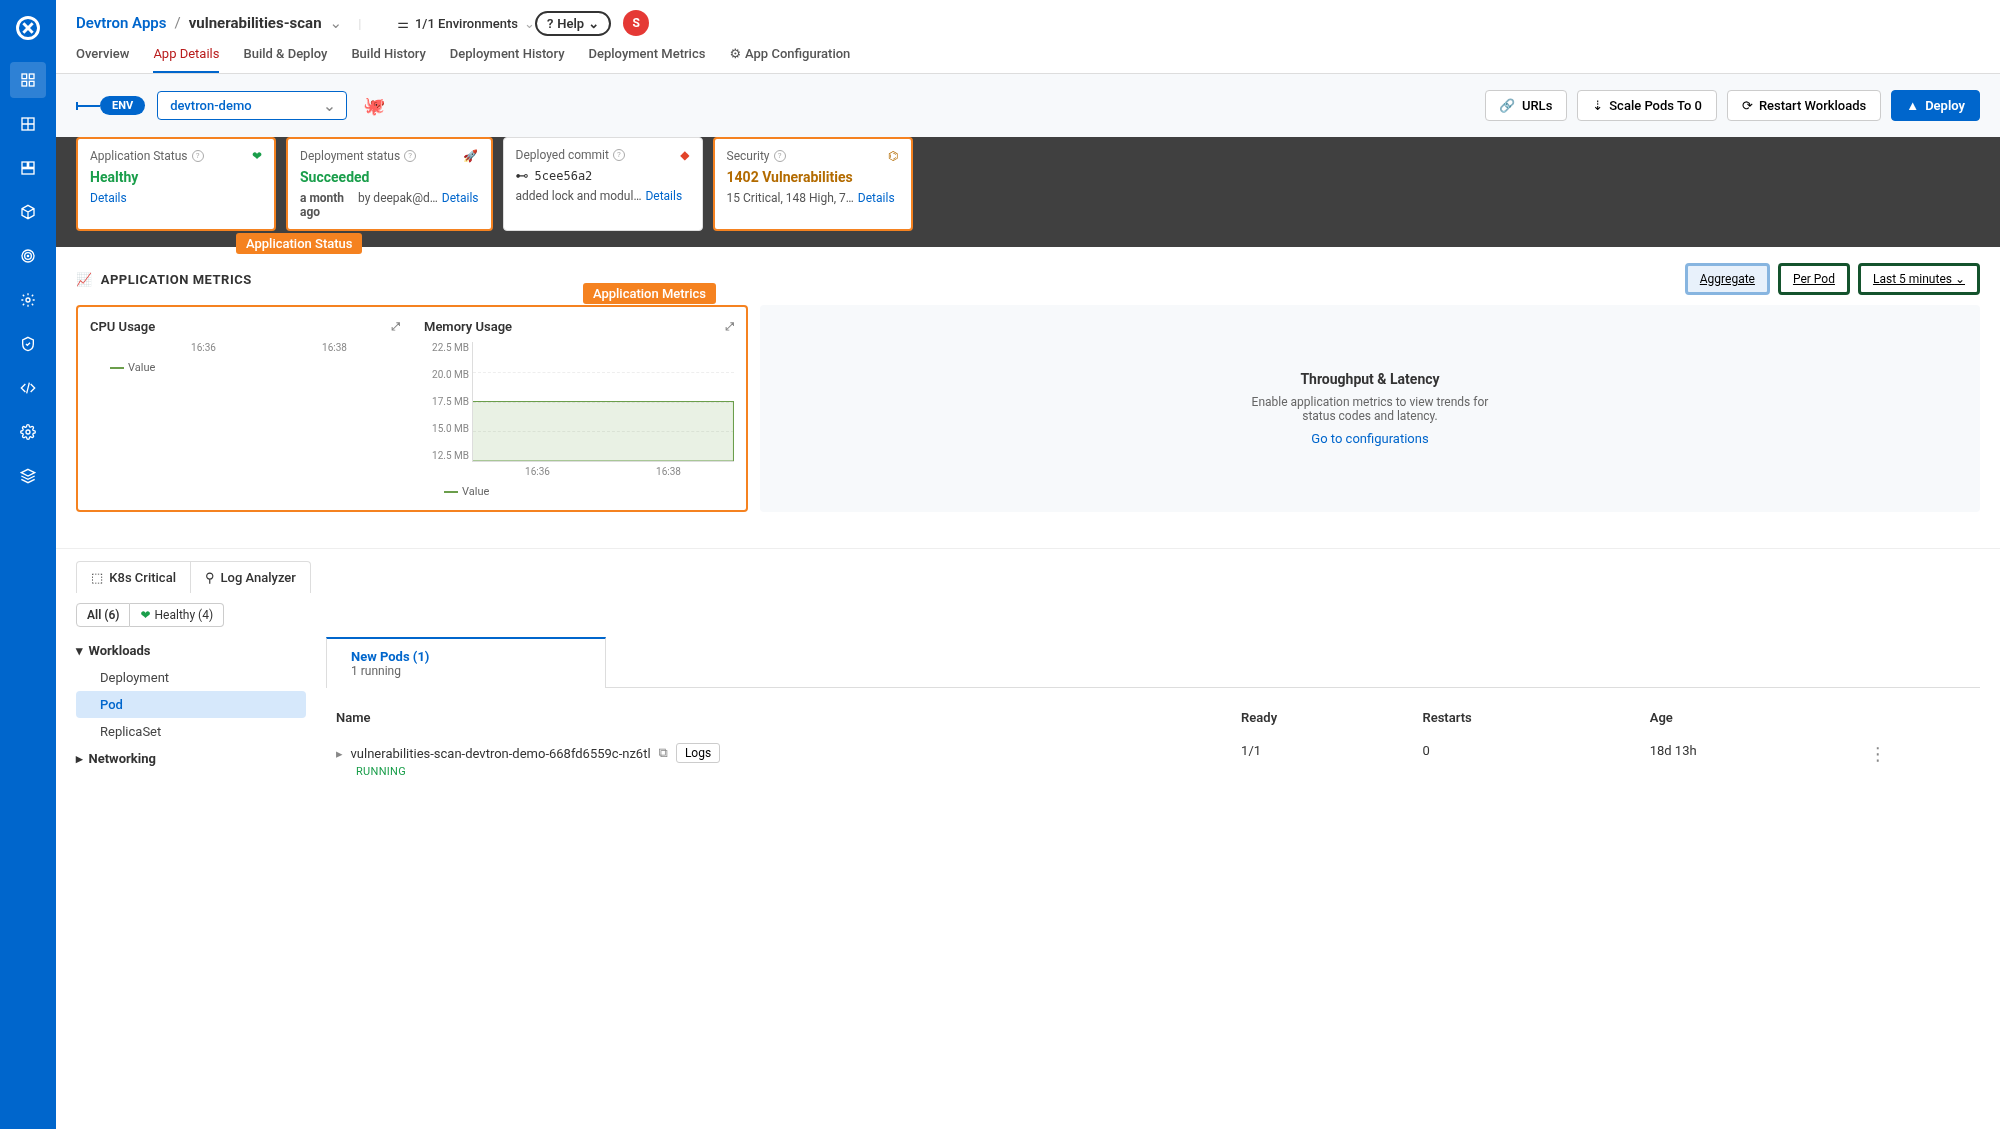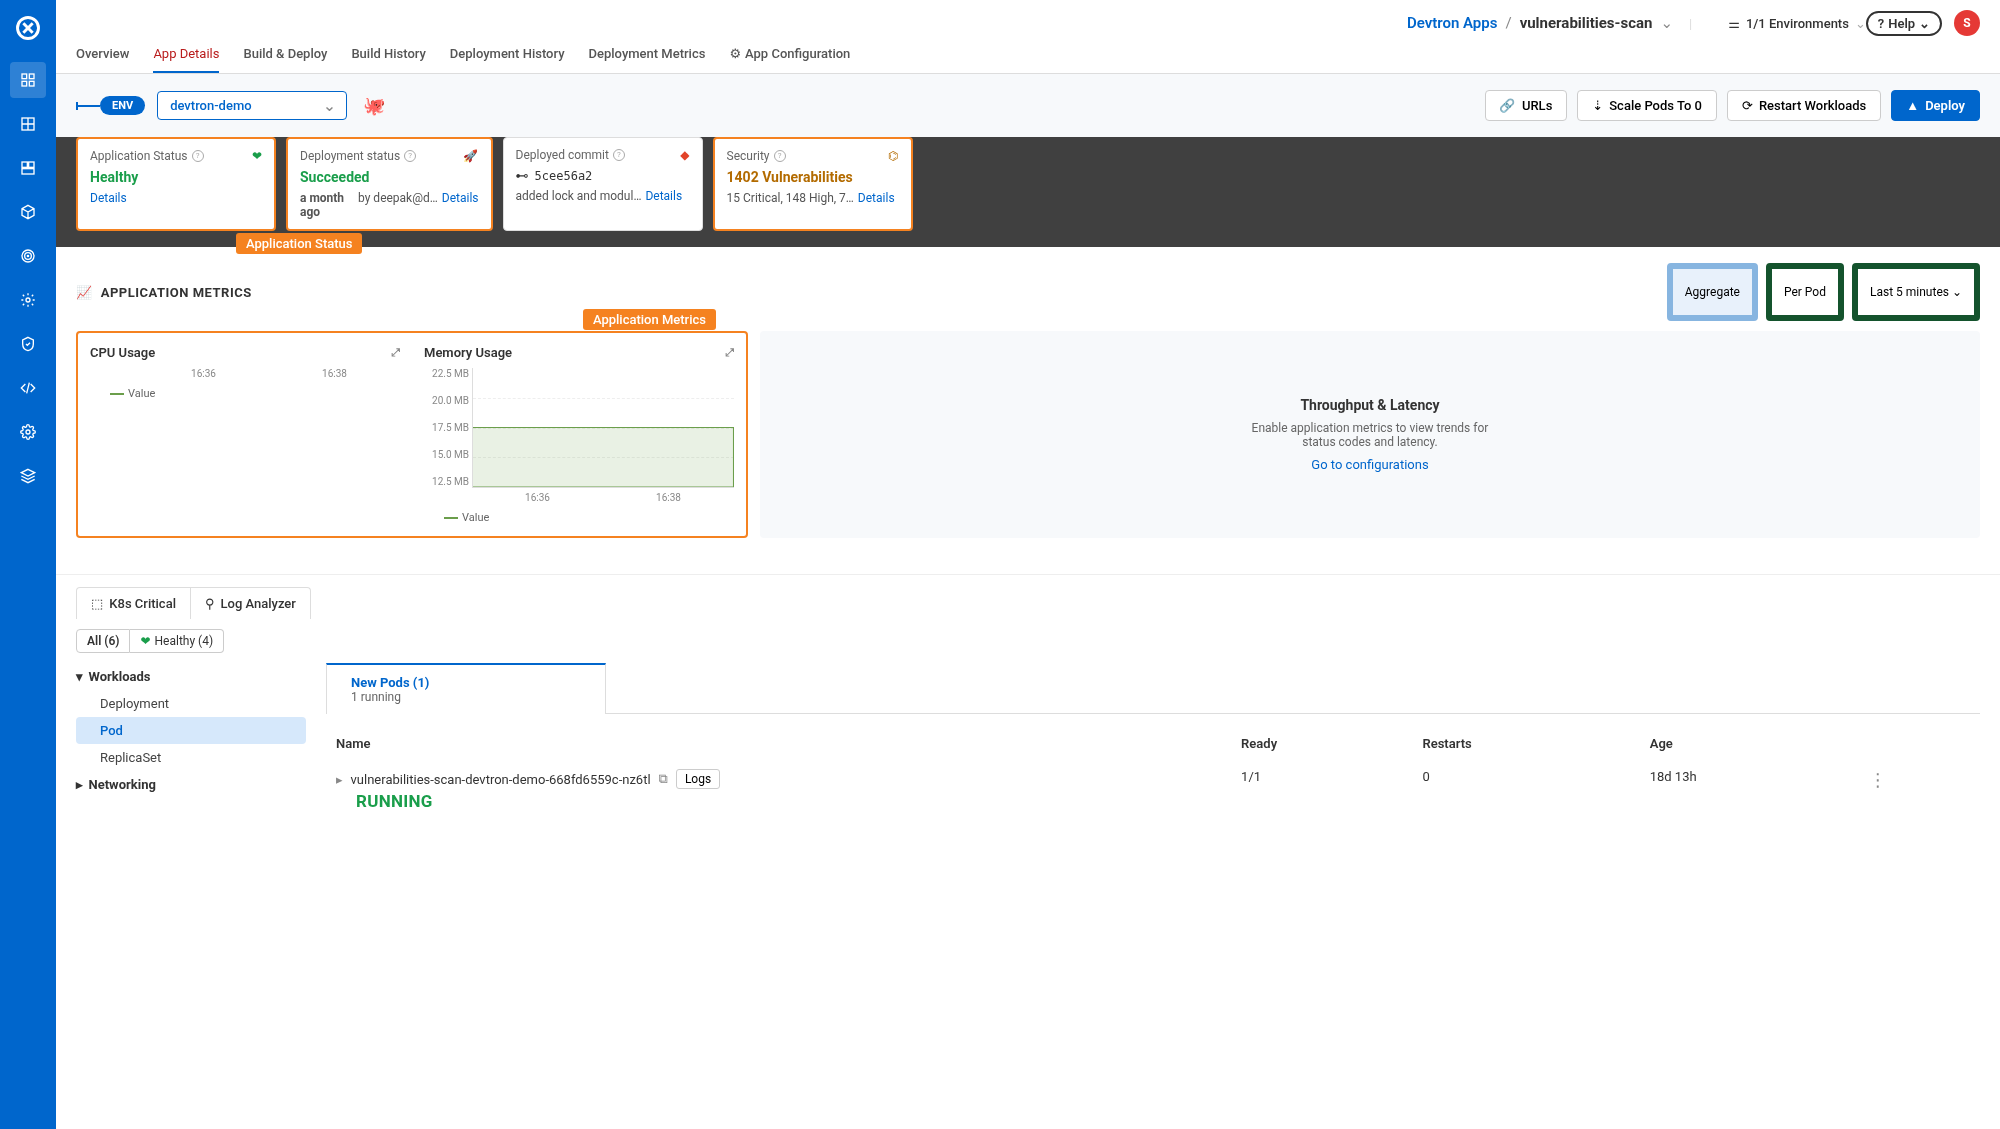--- a/index.html
+++ b/index.html
@@ -3,21 +3,21 @@
 <meta charset="utf-8">
 <style>
 * { margin:0; padding:0; box-sizing:border-box; font-family:-apple-system,BlinkMacSystemFont,"Segoe UI",Roboto,sans-serif; }
 body { background:#fff; color:#333; font-size:13px; }
 .app { display:flex; height:100vh; }
 .sidenav { width:56px; background:#0066cc; display:flex; flex-direction:column; align-items:center; padding-top:12px; gap:8px; }
 .sidenav-logo { width:32px; height:32px; color:#fff; display:flex; align-items:center; justify-content:center; margin-bottom:10px; }
 .sidenav-item { width:36px; height:36px; display:flex; align-items:center; justify-content:center; color:#fff; border-radius:4px; cursor:pointer; }
 .sidenav-item.active { background:rgba(255,255,255,0.18); }
 .main { flex:1; display:flex; flex-direction:column; overflow:auto; }
-.topbar { display:flex; align-items:center; justify-content:flex-end; padding:10px 20px 0 20px; }
+.topbar { display:flex; align-items:center; justify-content:flex-start; padding:10px 20px 0 20px; }
 .breadcrumb { display:flex; align-items:center; gap:8px; font-size:15px; }
 .breadcrumb a { color:#0066cc; text-decoration:none; font-weight:600; }
 .breadcrumb .sep { color:#888; }
 .breadcrumb .current { font-weight:700; color:#333; }
 .env-filter { display:flex; align-items:center; gap:6px; margin-left:20px; color:#333; font-weight:500; cursor:pointer; }
 .topbar-right { display:flex; align-items:center; gap:12px; }
 .help-btn { display:flex; align-items:center; gap:4px; border:2px solid #333; border-radius:16px; padding:3px 10px; font-weight:600; cursor:pointer; }
 .avatar { width:26px; height:26px; border-radius:50%; background:#e53935; color:#fff; display:flex; align-items:center; justify-content:center; font-weight:700; font-size:12px; }
 .tabs { display:flex; gap:24px; padding:10px 20px 0 20px; border-bottom:1px solid #ddd; }
 .tab { padding:0 0 10px 0; cursor:pointer; color:#555; font-weight:500; }
@@ -44,21 +44,21 @@
 .st-green { color:#1a9e4b; }
 .st-orange { color:#b36b00; }
 .card-foot { font-size:12px; color:#555; display:flex; gap:4px; align-items:baseline; }
 .card-foot a { color:#0066cc; text-decoration:none; }
 .commit-hash { font-family:monospace; font-size:12px; }
 .commit-row { display:flex; align-items:center; gap:6px; }
 .callout { position:absolute; background:#f58220; color:#fff; padding:3px 10px; border-radius:3px; font-size:13px; font-weight:500; }
 .metrics-head { display:flex; align-items:center; justify-content:space-between; padding:16px 20px 10px 20px; }
 .metrics-title { display:flex; align-items:center; gap:8px; font-weight:700; letter-spacing:0.5px; color:#333; position:relative; }
 .metrics-toggles { display:flex; gap:8px; }
-.toggle-btn { border:6px solid #14532d; background:#fff; padding:16px 12px; border-radius:4px; cursor:pointer; font-size:12px; }
+.toggle-btn { border:3px solid #14532d; background:#fff; padding:6px 12px; border-radius:4px; cursor:pointer; font-size:12px;text-decoration:underline; }
 .toggle-btn.active { background:#e8f1fb; border-color:#87b5e0; }
 .metrics-body { display:flex; gap:0; padding:0 20px 20px 20px; }
 .charts-box { border:2px solid #f58220; border-radius:4px; padding:12px; display:flex; gap:24px; background:#fff; position:relative; flex:0 0 auto; }
 .chart { width:310px; }
 .chart-title { font-size:13px; font-weight:600; margin-bottom:8px; display:flex; justify-content:space-between; align-items:center; }
 .expand-ic { cursor:pointer; color:#888; font-size:11px; }
 .plotarea { height:120px; position:relative; border-left:1px solid #ddd; border-bottom:1px solid #ddd; margin-left:48px; }
 .ylabels { position:absolute; left:-50px; top:0; height:100%; display:flex; flex-direction:column; justify-content:space-between; font-size:10px; color:#888; text-align:right; width:46px; }
 .xlabels { display:flex; justify-content:space-around; font-size:10px; color:#888; margin-top:4px; margin-left:48px; }
 .gridline { position:absolute; left:0; right:0; border-top:1px dashed #eee; }
@@ -86,21 +86,21 @@
 .pod-tab { padding:10px 24px; cursor:pointer; min-width:280px; }
 .pod-tab.active { border-top:2px solid #0066cc; border-left:1px solid #ddd; border-right:1px solid #ddd; background:#fff; margin-bottom:-1px; }
 .pod-tab .t1 { font-weight:700; color:#333; }
 .pod-tab.active .t1 { color:#0066cc; }
 .pod-tab .t2 { font-size:12px; color:#666; }
 .pod-table { width:100%; margin-top:12px; }
 .pod-table th { text-align:left; font-weight:600; padding:8px; font-size:13px; color:#333; }
 .pod-table td { padding:8px; font-size:13px; vertical-align:top; }
 .pod-name-cell { display:flex; flex-direction:column; gap:2px; }
 .pod-name-row { display:flex; align-items:center; gap:8px; }
-.running { color:#1a9e4b; font-size:17px; font-weight:700; letter-spacing:0.3px; }
+.running { color:#1a9e4b; font-size:11px; font-weight:400; letter-spacing:0.3px; }
 .logs-btn { border:1px solid #ccc; padding:2px 8px; border-radius:3px; font-size:12px; cursor:pointer; background:#fff; }
 .copy-ic { cursor:pointer; color:#888; }
 .more-ic { cursor:pointer; color:#888; font-size:18px; }
 svg.ic { width:16px; height:16px; }
 .help-q { display:inline-block; width:12px; height:12px; border:1px solid #aaa; border-radius:50%; font-size:8px; line-height:10px; text-align:center; color:#aaa; }
 .truncate { white-space:nowrap; overflow:hidden; text-overflow:ellipsis; max-width:130px; display:inline-block; vertical-align:bottom; }
 </style>
 </head>
 <body>
 

